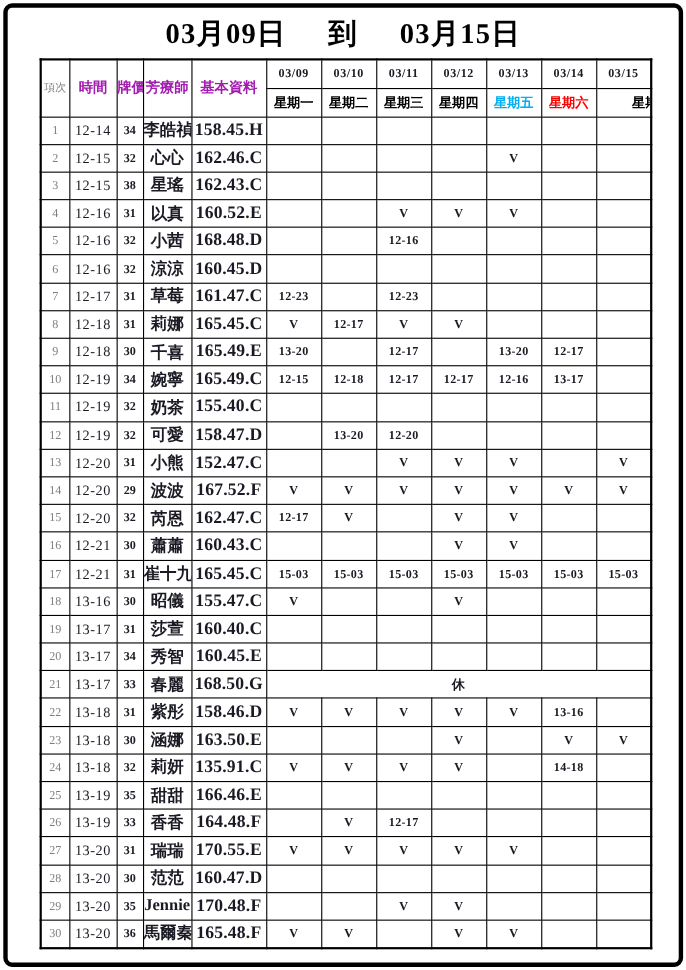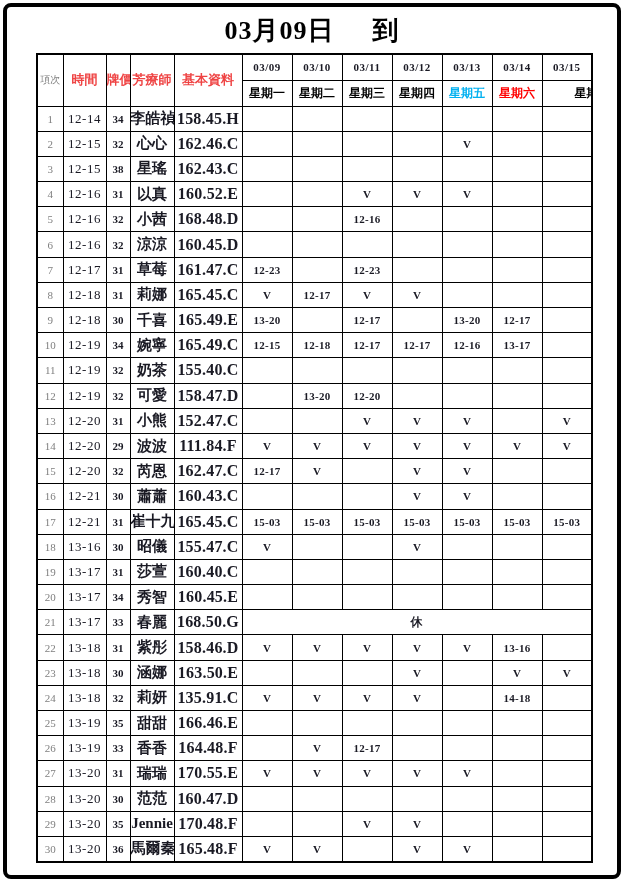--- a/index.html
+++ b/index.html
@@ -41,40 +41,41 @@
     border: 1px solid #000;
     padding: 0;
     text-align: center;
     vertical-align: middle;
     overflow: hidden;
     white-space: nowrap;
   }
   thead tr { height: 26px; }
   tbody tr { height: 25.2px; }
   .h-idx   { color: #7f7f7f; font-weight: normal; font-size: 10px; }
-  .h-col   { font-weight: bold; font-size: 13px; color: #ef4444; margin-top: 16px; }
+  .h-col   { font-weight: bold; font-size: 13px; color: #a21caf; margin-top: 16px; }
   .h-date  { font-weight: bold; font-size: 11px; color: #1a1a24; letter-spacing: 0.5px; }
   .h-week  { font-weight: bold; font-size: 12px; }
   .c-idx   { color: #7f7f7f; font-size: 11px; }
   .c-time  { font-weight: normal; font-size: 13px; letter-spacing: 0.5px; }
   .c-price { font-weight: bold; font-size: 11px; }
   .c-name  { font-weight: bold; font-size: 15px; margin-left: 23px; }
   .c-info  { font-weight: bold; font-size: 16px; letter-spacing: 0.2px; }
   .c-sched { font-weight: bold; font-size: 11px; letter-spacing: 0.3px; }
   .c-merged{ font-weight: bold; font-size: 12px; }
 </style>
 </head>
 <body>
 
 <div class="page">
   <div class="frame"></div>
 
   <div class="title">
     <span>03月09日</span>
     <span>到</span>
+    <span>03月15日</span>
   </div>
 
   <table class="sched">
     <colgroup>
       <col style="width:26px">
         <col style="width:43px">
         <col style="width:24px">
       <col style="width:44px">
         <col style="width:68px">
       <col style="width:50px">
@@ -291,21 +292,21 @@
           <td class="c-sched">V</td>
           <td class="c-sched">V</td>
           <td class="c-sched"></td>
           <td class="c-sched">V</td>
         </tr>
         <tr>
     <td class="c-idx">14</td>
     <td class="c-time">12-20</td>
     <td class="c-price">29</td>
     <td class="c-name">波波</td>
-    <td class="c-info">111.84.F</td>
+    <td class="c-info">167.52.F</td>
   <td class="c-sched">V</td>
           <td class="c-sched">V</td>
           <td class="c-sched">V</td>
           <td class="c-sched">V</td>
           <td class="c-sched">V</td>
           <td class="c-sched">V</td>
           <td class="c-sched">V</td>
         </tr>
         <tr>
     <td class="c-idx">15</td>

